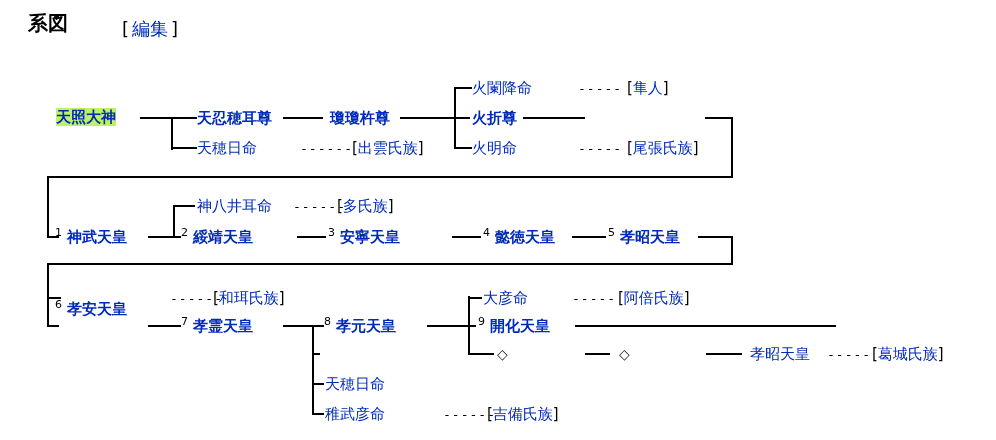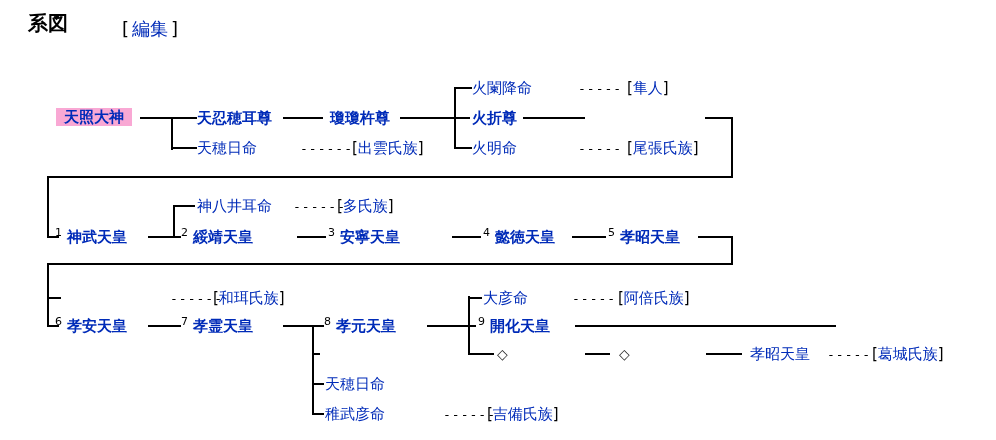--- a/index.html
+++ b/index.html
@@ -4,21 +4,21 @@
 <style>
   html,body{margin:0;padding:0;background:#ffffff;}
   .stage{position:relative;width:996px;height:440px;background:#fff;overflow:hidden;
          font-family:"DejaVu Sans","Liberation Sans",sans-serif;}
   .heading{position:absolute;left:28px;top:10px;font-size:20px;font-weight:bold;color:#000;}
   .editlink{position:absolute;left:90px;top:17px;font-size:18px;color:#000;font-weight:normal;margin-left:32px;}
   .editlink .lnk{margin:0 3px;}
   .node{position:absolute;font-size:15px;line-height:22px;white-space:nowrap;color:#000;}
   .lnk{color:#002bb8;text-decoration:none;cursor:pointer;}
   .b{font-weight:bold;}
-  .hl{background:#f9a8d4;padding:0 8px;}
+  .hl{background:#bef264;padding:0 0;}
   .sup{font-size:11px;color:#000;vertical-align:super;margin-right:5px;line-height:1;}
   .dashes{position:absolute;font-family:"DejaVu Sans Mono","Liberation Mono",monospace;
           font-size:13px;letter-spacing:1px;color:#000;line-height:18px;white-space:nowrap;}
   .br{color:#000;}
   .diamond{position:absolute;font-size:14px;color:#222;line-height:16px;}
   .h{position:absolute;height:2px;background:#000;}
   .v{position:absolute;width:2px;background:#000;}
 </style>
 </head>
 <body>
@@ -85,21 +85,21 @@
   <div class="h" style="left:698px;top:236px;width:35px"></div>
   <div class="v" style="left:731px;top:236px;height:29px"></div>
   <div class="h" style="left:47px;top:263px;width:686px"></div>
   <div class="v" style="left:47px;top:263px;height:64px"></div>
   <div class="h" style="left:47px;top:297px;width:14px"></div>
   <div class="h" style="left:47px;top:325px;width:12px"></div>
 
   <div class="dashes" style="left:170px;top:290px">------</div>
   <div class="node" style="left:213px;top:287px"><span class="br">[</span><span class="lnk">和珥氏族</span><span class="br">]</span></div>
 
-  <div class="node" style="left:55px;top:315px"><span class="sup">6</span><span class="lnk b">孝安天皇</span></div>
+  <div class="node" style="left:55px;top:298px"><span class="sup">6</span><span class="lnk b">孝安天皇</span></div>
   <div class="h" style="left:148px;top:325px;width:33px"></div>
   <div class="node" style="left:181px;top:315px"><span class="sup">7</span><span class="lnk b">孝霊天皇</span></div>
 
   <div class="h" style="left:283px;top:325px;width:31px"></div>
   <div class="v" style="left:312px;top:325px;height:90px"></div>
   <div class="h" style="left:312px;top:325px;width:12px"></div>
 
   <div class="node" style="left:324px;top:315px"><span class="sup">8</span><span class="lnk b">孝元天皇</span></div>
   <div class="h" style="left:427px;top:325px;width:49px"></div>
   <div class="v" style="left:468px;top:296px;height:59px"></div>

